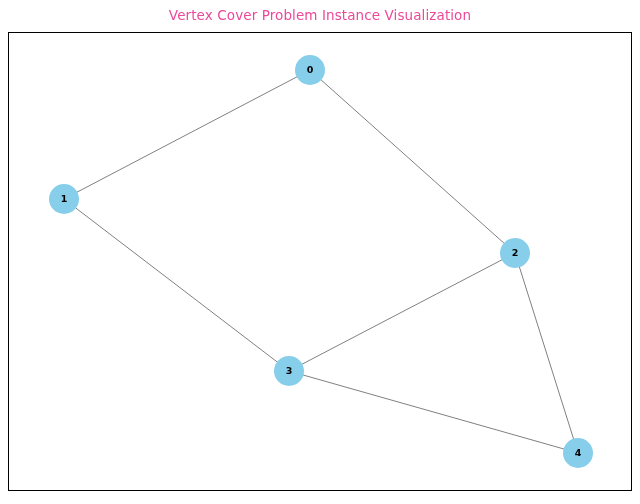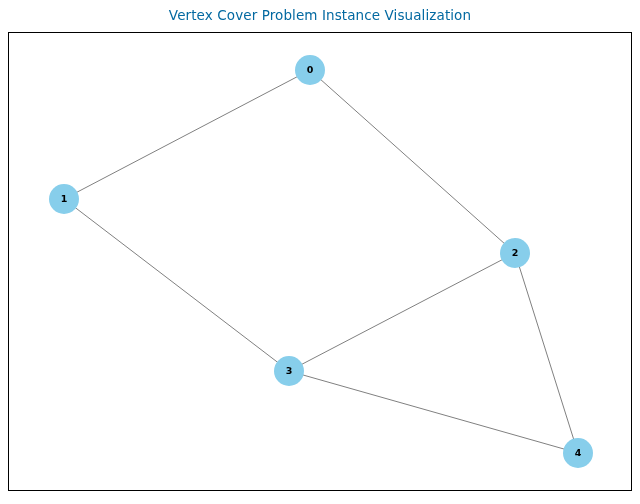--- a/index.html
+++ b/index.html
@@ -23,21 +23,21 @@
     background: #ffffff;
   }
   #figure-title {
     position: absolute;
     left: 0;
     top: 6px;
     width: 640px;
     text-align: center;
     font-size: 13.5px;
     font-weight: normal;
-    color: #0369a1;
+    color: #ec4899;
     letter-spacing: 0.1px;
     line-height: 18px;
     white-space: nowrap;
   }
   #axes-frame {
     position: absolute;
     left: 8px;
     top: 32px;
     width: 624px;
     height: 459px;

